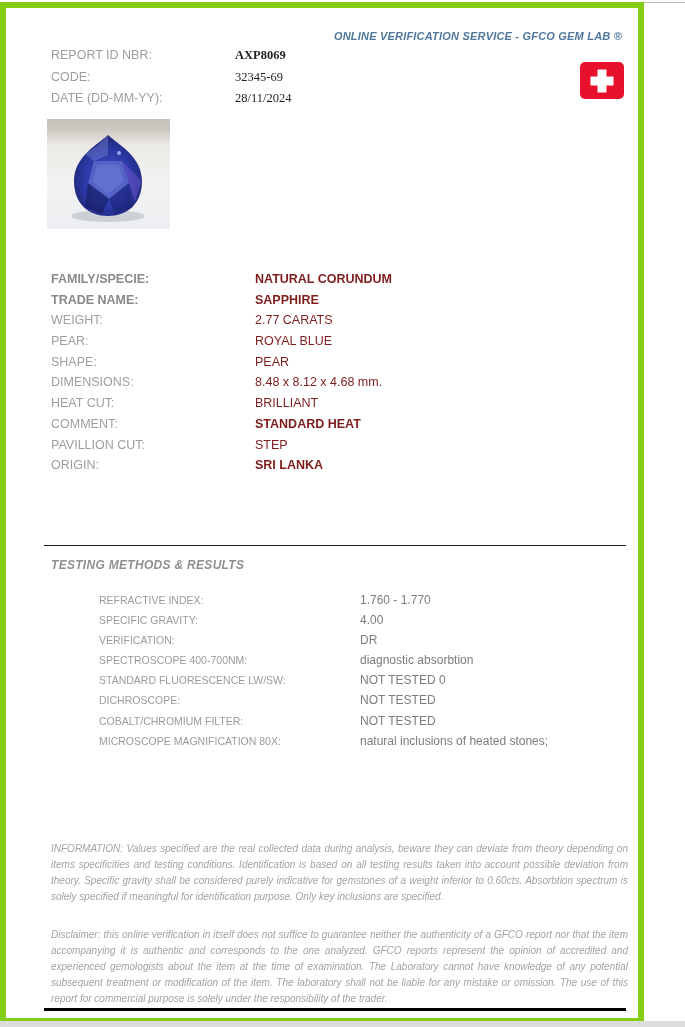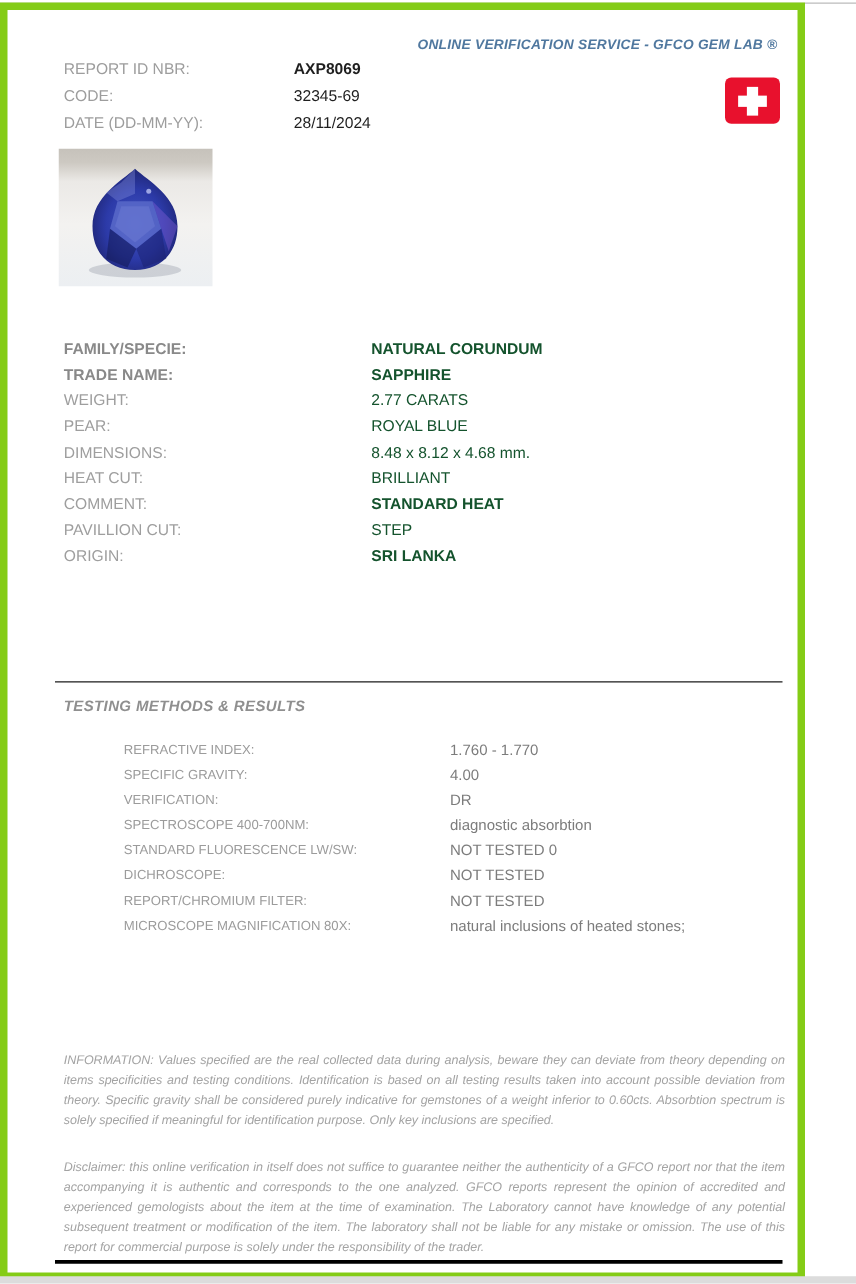--- a/index.html
+++ b/index.html
@@ -20,41 +20,41 @@
   
   .service-title {
     position:absolute; top:22px; right:16px;
     font-size:11px; font-weight:bold; font-style:italic;
     color:#50789f; letter-spacing:.2px; white-space:nowrap;
   }
   .report-block { position:absolute; left:45px; top:37px; font-size:12.5px; }
   .row { display:flex; white-space:nowrap;gap:48px; }
   .report-block .row { height:21.5px; line-height:21.5px; }
   .report-block .lbl { width:136px; color:#9d9d9d; }
-  .report-block .val { color:#1f1f1f; }
+  .report-block .val { color:#1f1f1f;font-family:Liberation Serif, serif; }
   .bold { font-weight:bold; }
   .red  { color:#e90f0f; }
 
   .flag { position:absolute; left:574px; top:54px; width:44px; height:37px; background:#e8112d; border-radius:5px; }
   .flag .v { position:absolute; left:50%; top:50%; transform:translate(-50%,-50%); width:9px;  height:23px; background:#fff; }
   .flag .h { position:absolute; left:50%; top:50%; transform:translate(-50%,-50%); width:23px; height:9px;  background:#fff; }
 
   
   .photo {
     position:absolute; left:41px; top:111px; width:123px; height:110px;
     background:linear-gradient(180deg,#c6c2bb 0px,#cdc9c2 11px,#ebe9e6 26px,#f3f2f0 55%,#eceff2 100%);
   }
   .photo svg { position:absolute; left:0; top:0; }
 
   
   .details-block { position:absolute; left:45px; top:261px; font-size:12.5px; }
   .details-block .row { height:20.7px; line-height:20.7px; }
   .details-block .lbl { width:156px; color:#9e9e9e; }
   .details-block .lbl.strong { color:#898989; font-weight:bold; }
-  .details-block .val { color:#14532d;margin-left:42px; }
+  .details-block .val { color:#7f1d1d; }
 
   .divider    { position:absolute; left:38px; top:537px;  width:582px; height:1px; background:#1c1c1c; }
   .thick-line { position:absolute; left:38px; top:1000px; width:582px; height:3px; background:#000; }
 
   
   .testing-heading {
     position:absolute; left:45px; top:550px;
     font-size:12px; font-weight:bold; font-style:italic; color:#8f8f8f; letter-spacing:.3px;
   }
   .testing-block { position:absolute; left:45px; top:582px; }
@@ -132,20 +132,24 @@
     </div>
     <div class="row">
       <span class="lbl">WEIGHT:</span>
       <span class="val">2.77 CARATS</span>
     </div>
     <div class="row">
       <span class="lbl">PEAR:</span>
       <span class="val">ROYAL BLUE</span>
     </div>
     <div class="row">
+      <span class="lbl">SHAPE:</span>
+      <span class="val">PEAR</span>
+    </div>
+    <div class="row">
       <span class="lbl">DIMENSIONS:</span>
       <span class="val">8.48 x 8.12 x 4.68 mm.</span>
     </div>
     <div class="row">
       <span class="lbl">HEAT CUT:</span>
       <span class="val">BRILLIANT</span>
     </div>
     <div class="row">
       <span class="lbl">COMMENT:</span>
       <span class="val bold">STANDARD HEAT</span>
@@ -183,21 +187,21 @@
     </div>
     <div class="row">
       <span class="lbl">STANDARD FLUORESCENCE LW/SW:</span>
       <span class="val">NOT TESTED 0</span>
     </div>
     <div class="row">
       <span class="lbl">DICHROSCOPE:</span>
       <span class="val">NOT TESTED</span>
     </div>
     <div class="row">
-      <span class="lbl">REPORT/CHROMIUM FILTER:</span>
+      <span class="lbl">COBALT/CHROMIUM FILTER:</span>
       <span class="val">NOT TESTED</span>
     </div>
     <div class="row">
       <span class="lbl">MICROSCOPE MAGNIFICATION 80X:</span>
       <span class="val">natural inclusions of heated stones;</span>
     </div>
   </div>
 
   <div class="para info">INFORMATION: Values specified are the real collected data during analysis, beware they can deviate from theory depending on items specificities and testing conditions. Identification is based on all testing results taken into account possible deviation from theory. Specific gravity shall be considered purely indicative for gemstones of a weight inferior to 0.60cts. Absorbtion spectrum is solely specified if meaningful for identification purpose. Only key inclusions are specified.</div>
 

